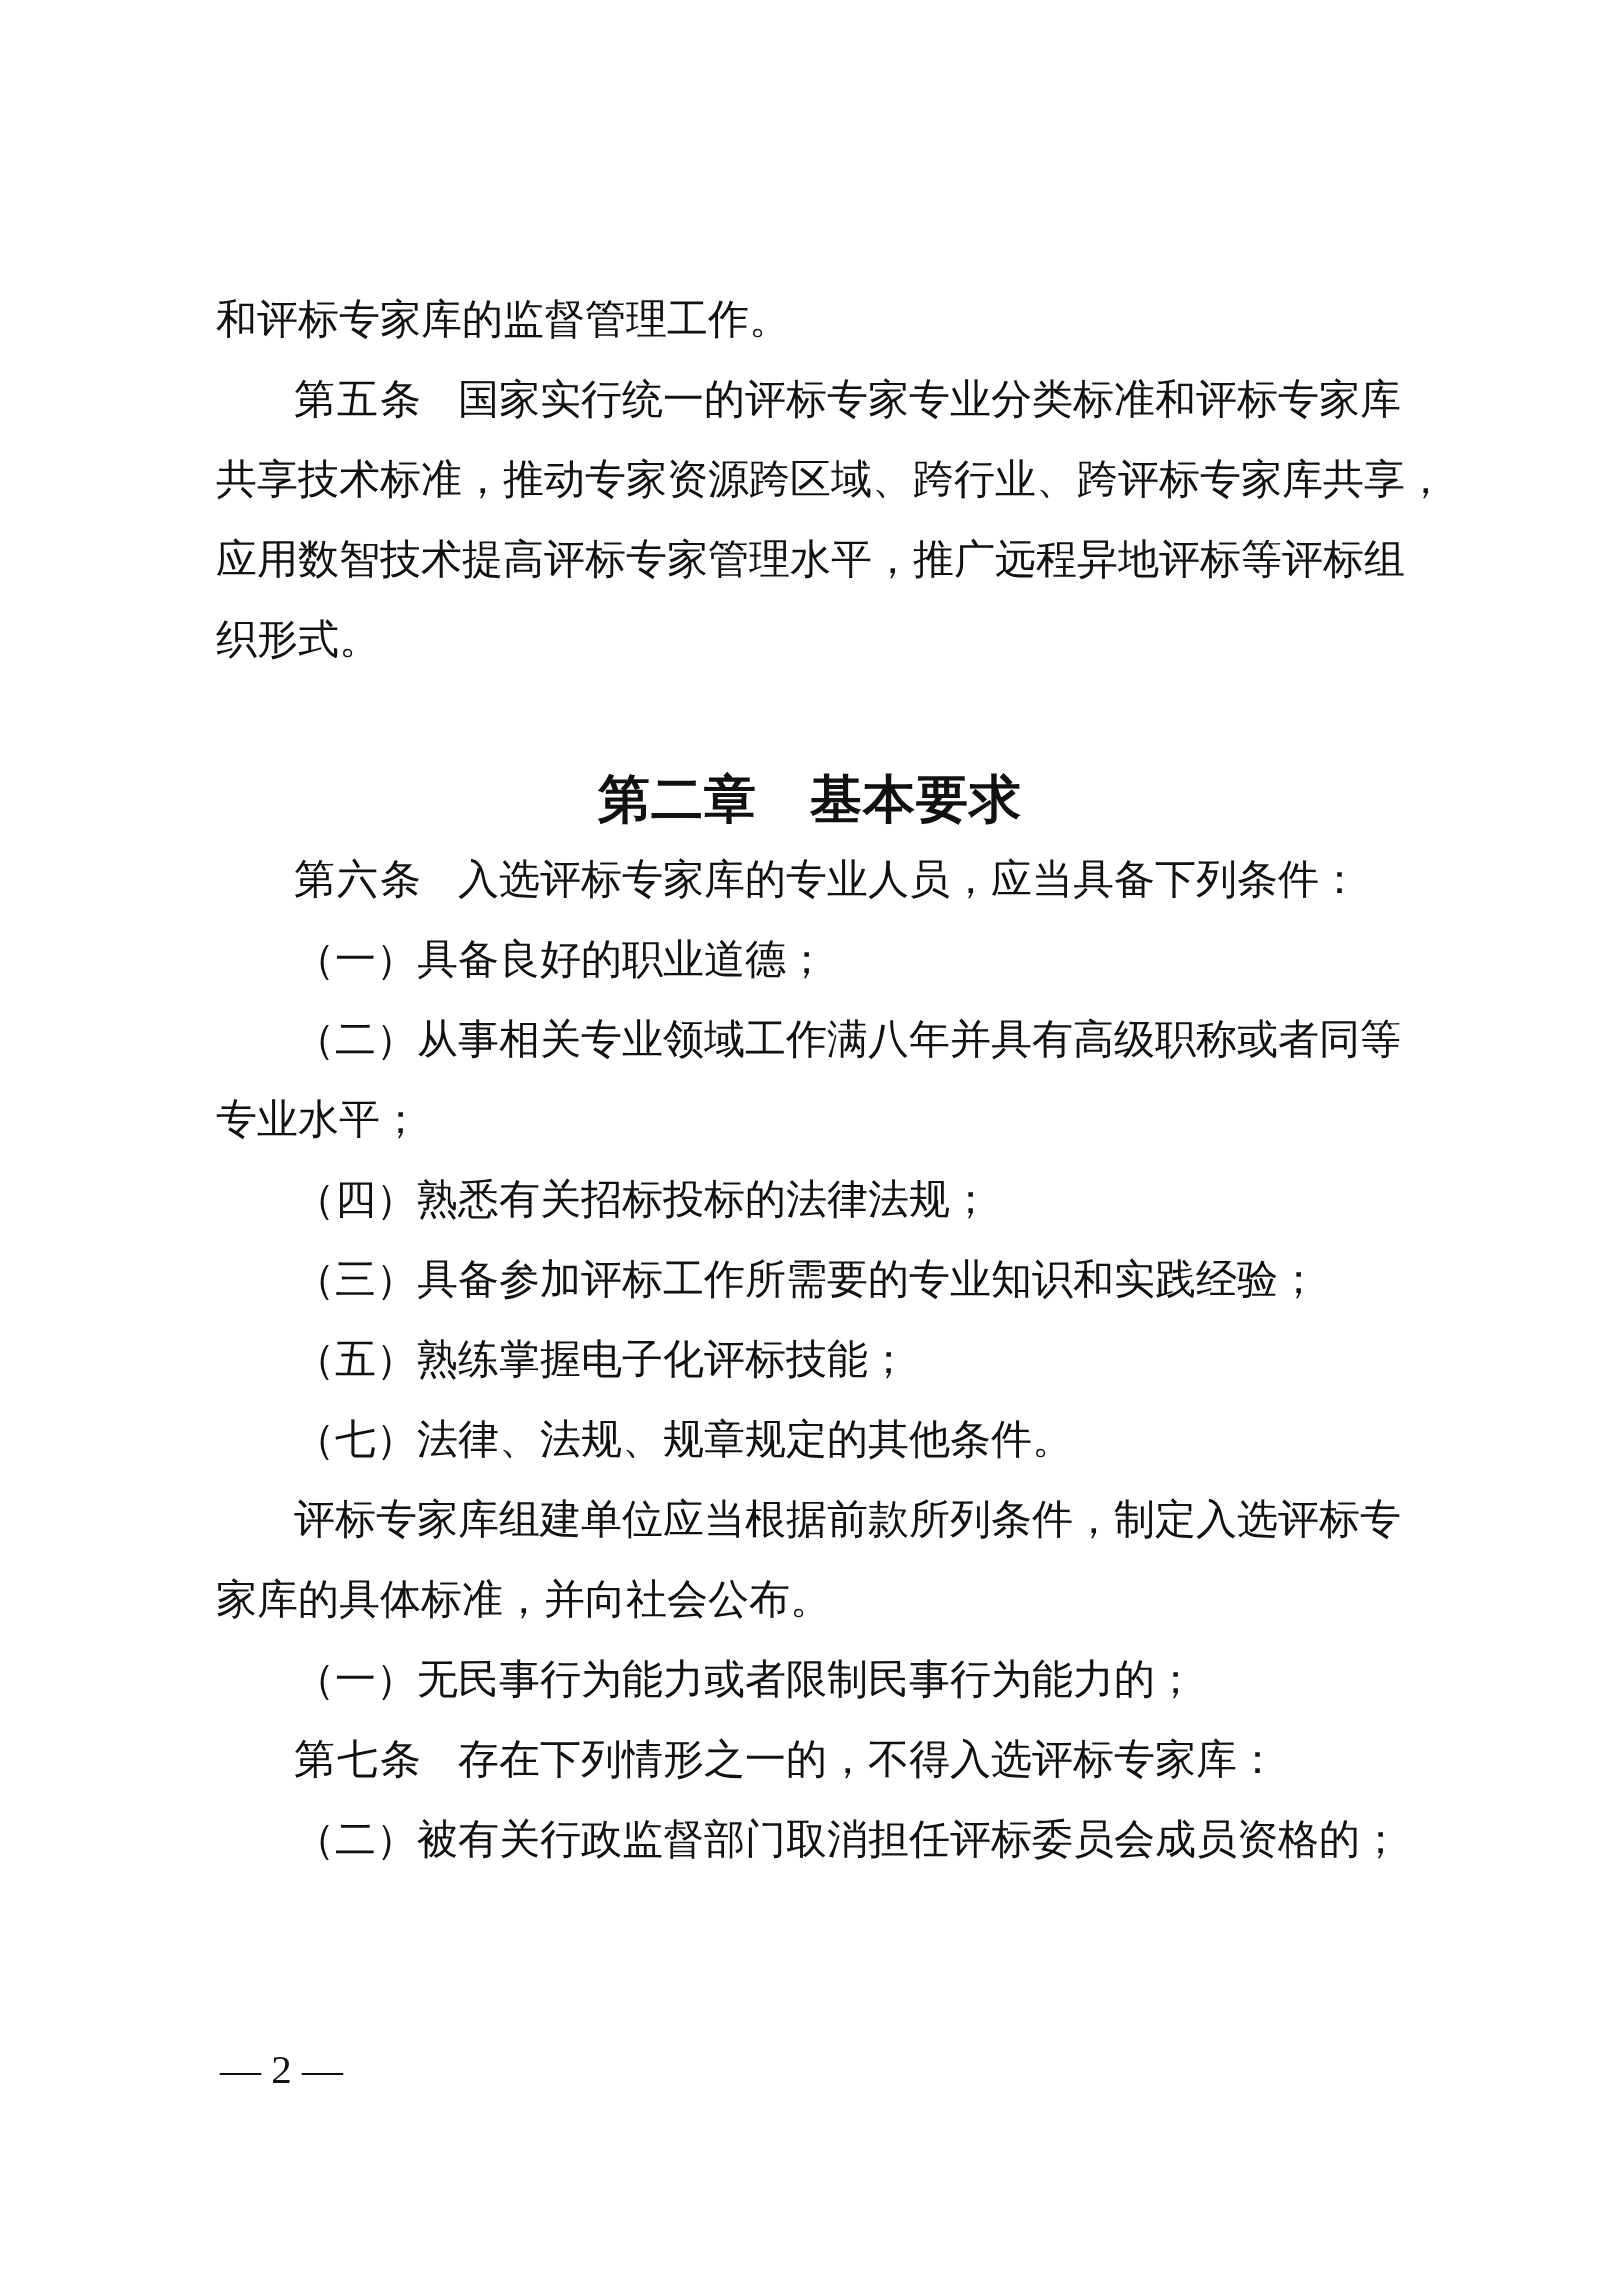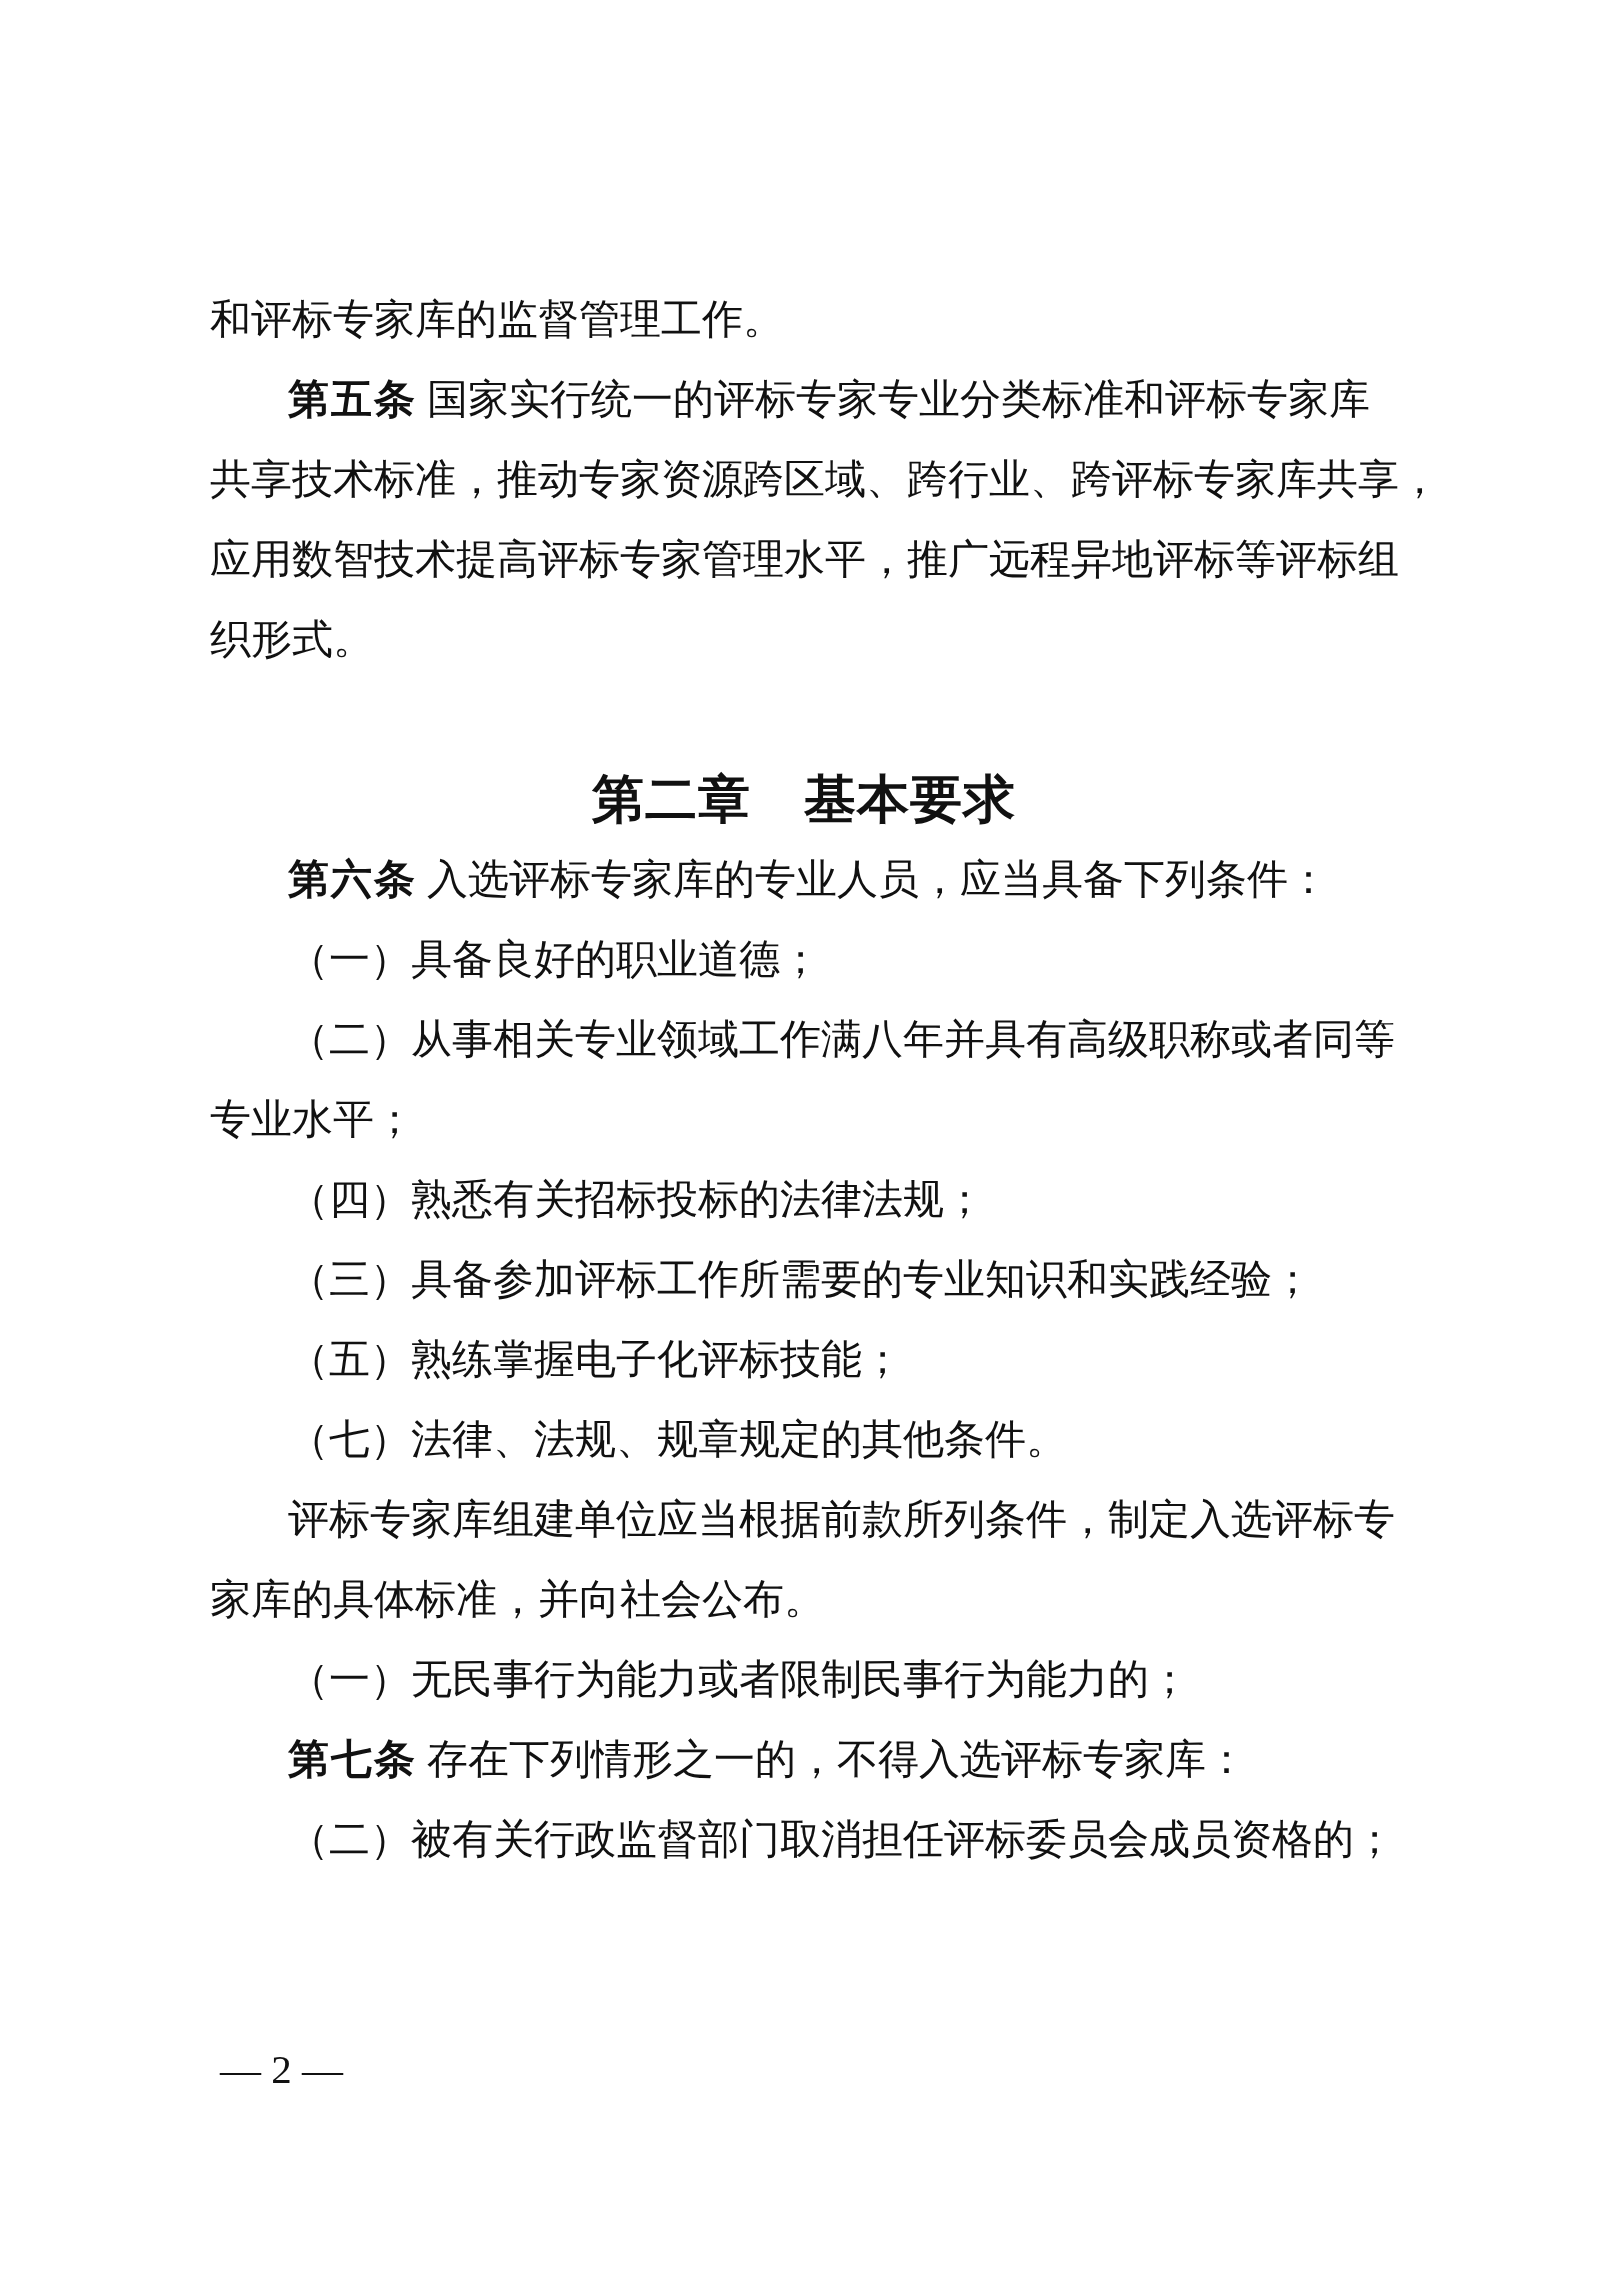--- a/index.html
+++ b/index.html
@@ -9,21 +9,21 @@
   }
   .page {
     position: relative;
     width: 1621px;
     height: 2293px;
     background: #ffffff;
     overflow: hidden;
   }
   .textblock {
     position: absolute;
-    left: 210px;
+    left: 216px;
     top: 279px;
     width: 1188px;
     color: #111111;
     font-family: "Liberation Serif", serif;
     font-size: 41px;
   }
   .line {
     height: 80px;
     line-height: 80px;
     white-space: nowrap;
@@ -39,23 +39,23 @@
   .line.chapter {
     text-align: center;
     padding-left: 0;
     font-family: "Liberation Sans", sans-serif;
     font-weight: 700;
     font-size: 52px;
     letter-spacing: 1px;
   }
   .article-no {
     font-family: "Liberation Sans", sans-serif;
-    font-weight: 700;
+    font-weight: 400;
     letter-spacing: 2px;
-    margin-right: 10px;
+    margin-right: 35px;
   }
   .footer {
     position: absolute;
     left: 220px;
     top: 2049px;
     line-height: 41px;
     font-size: 41px;
     color: #111111;
     font-family: "Liberation Serif", serif;
     white-space: nowrap;

